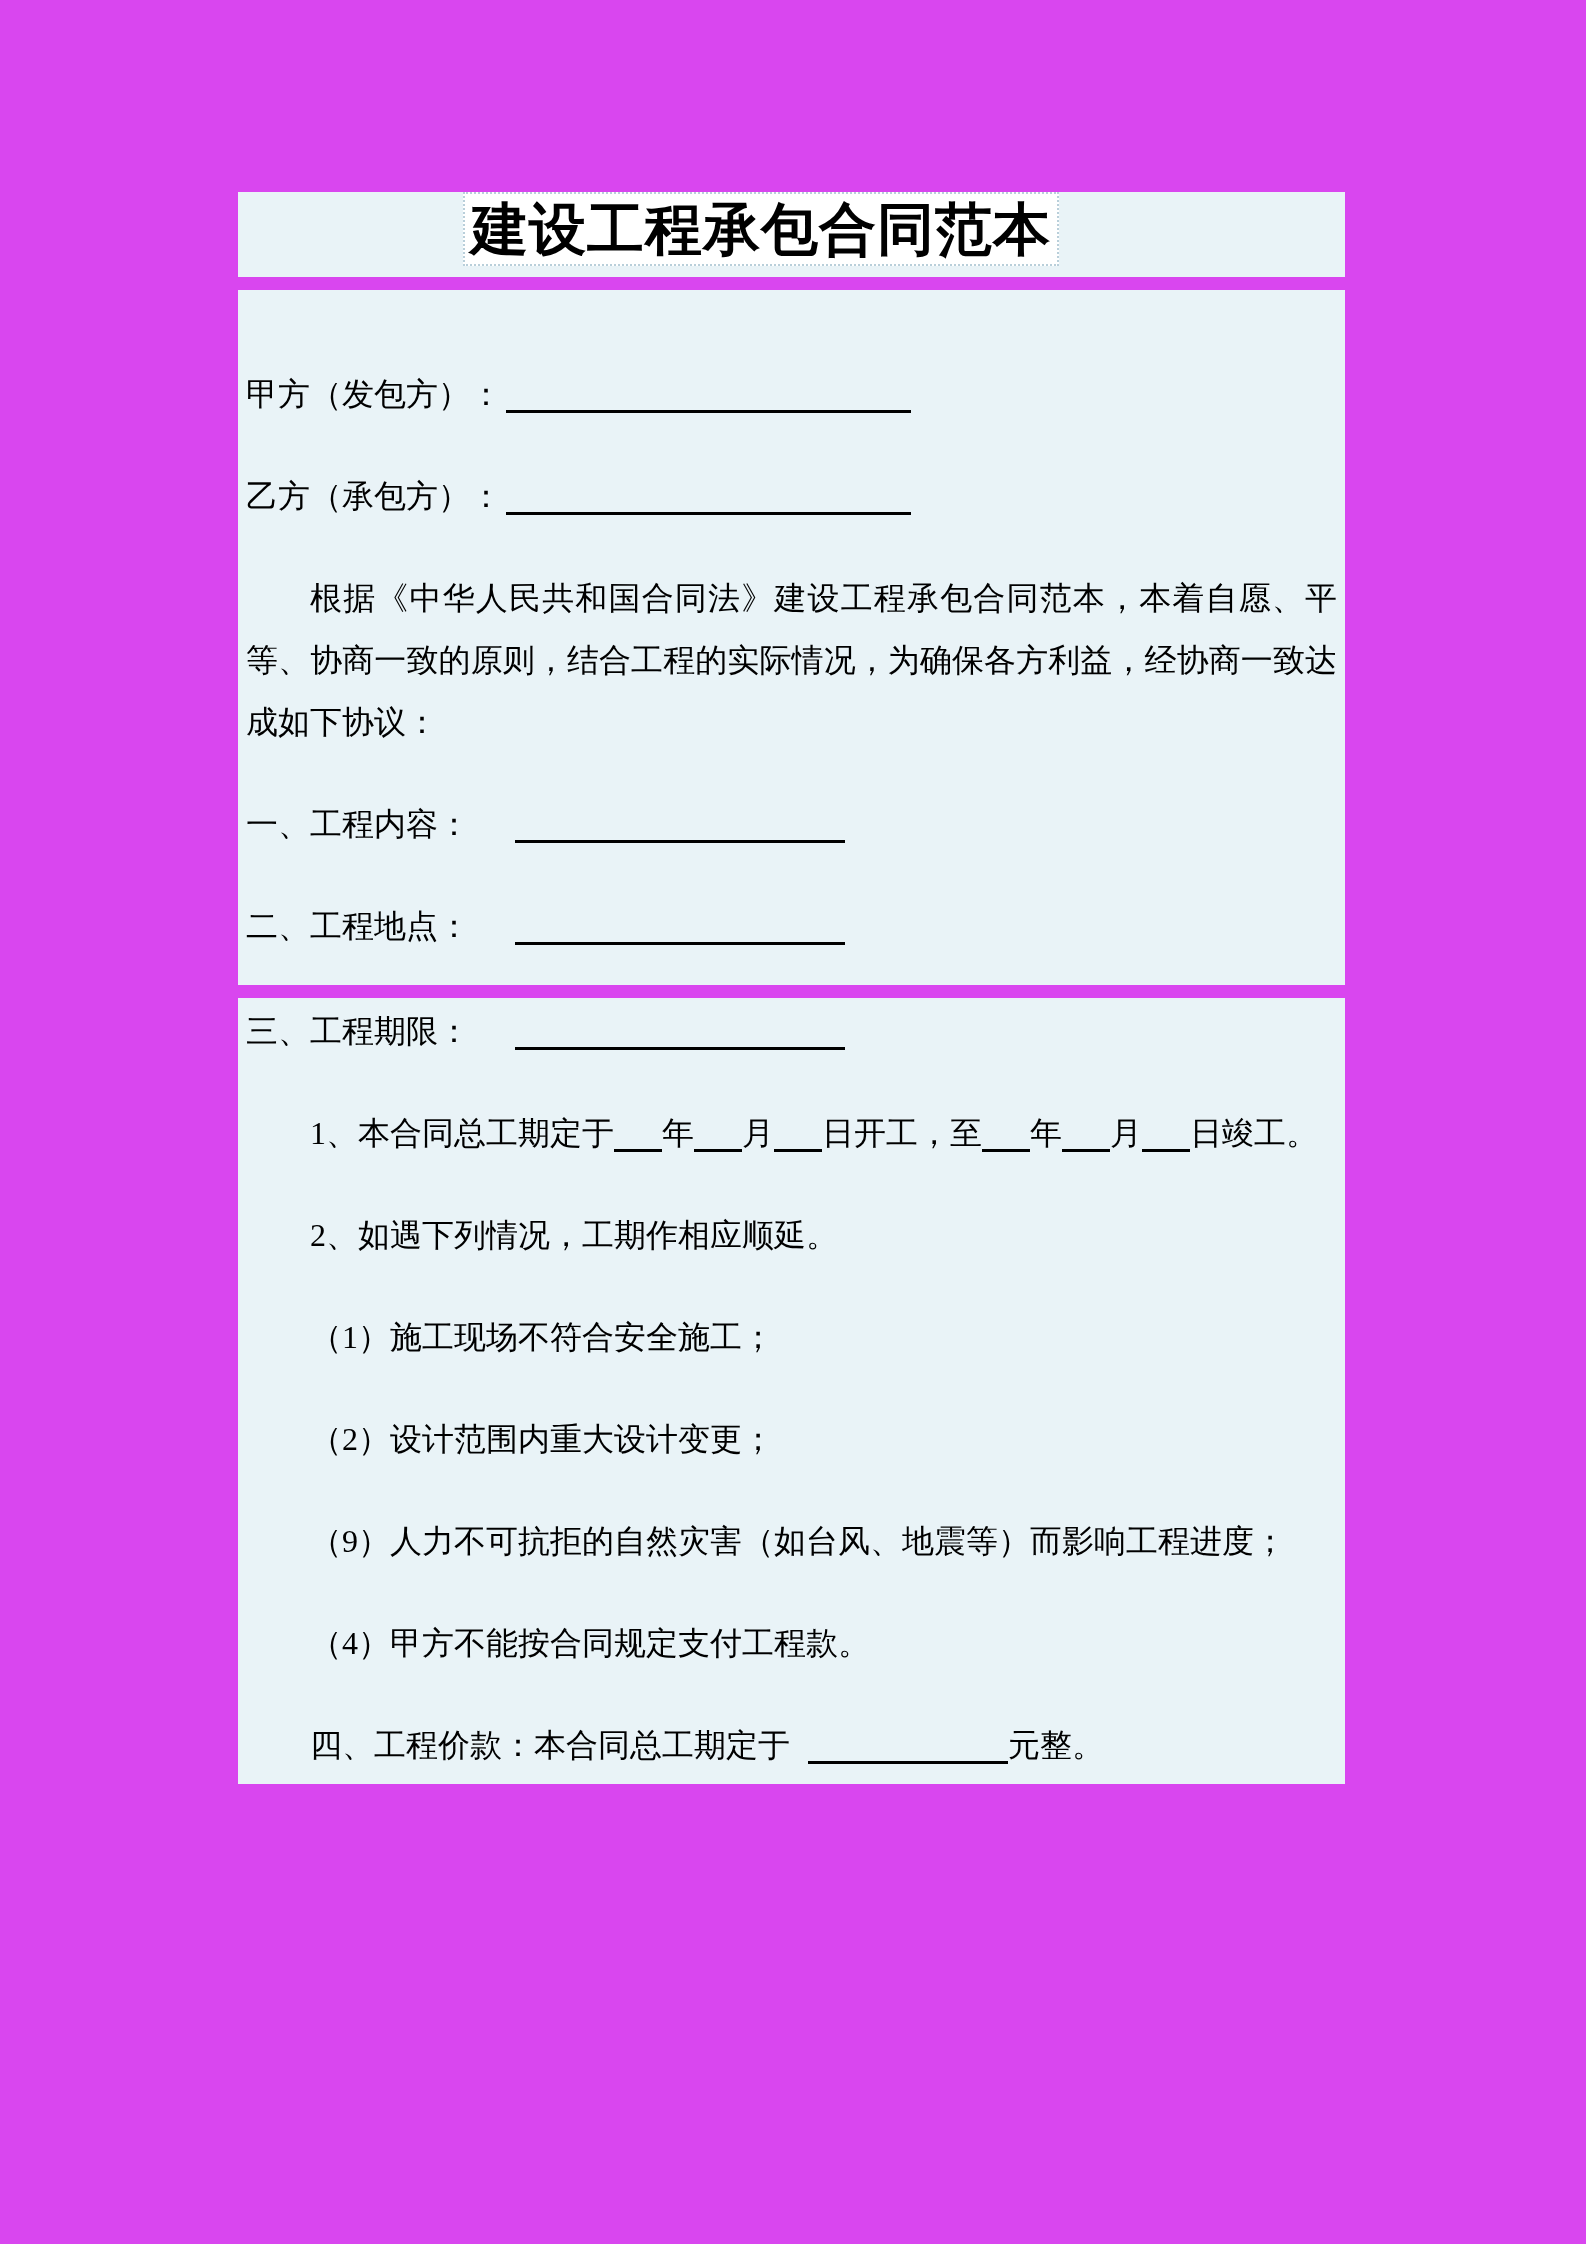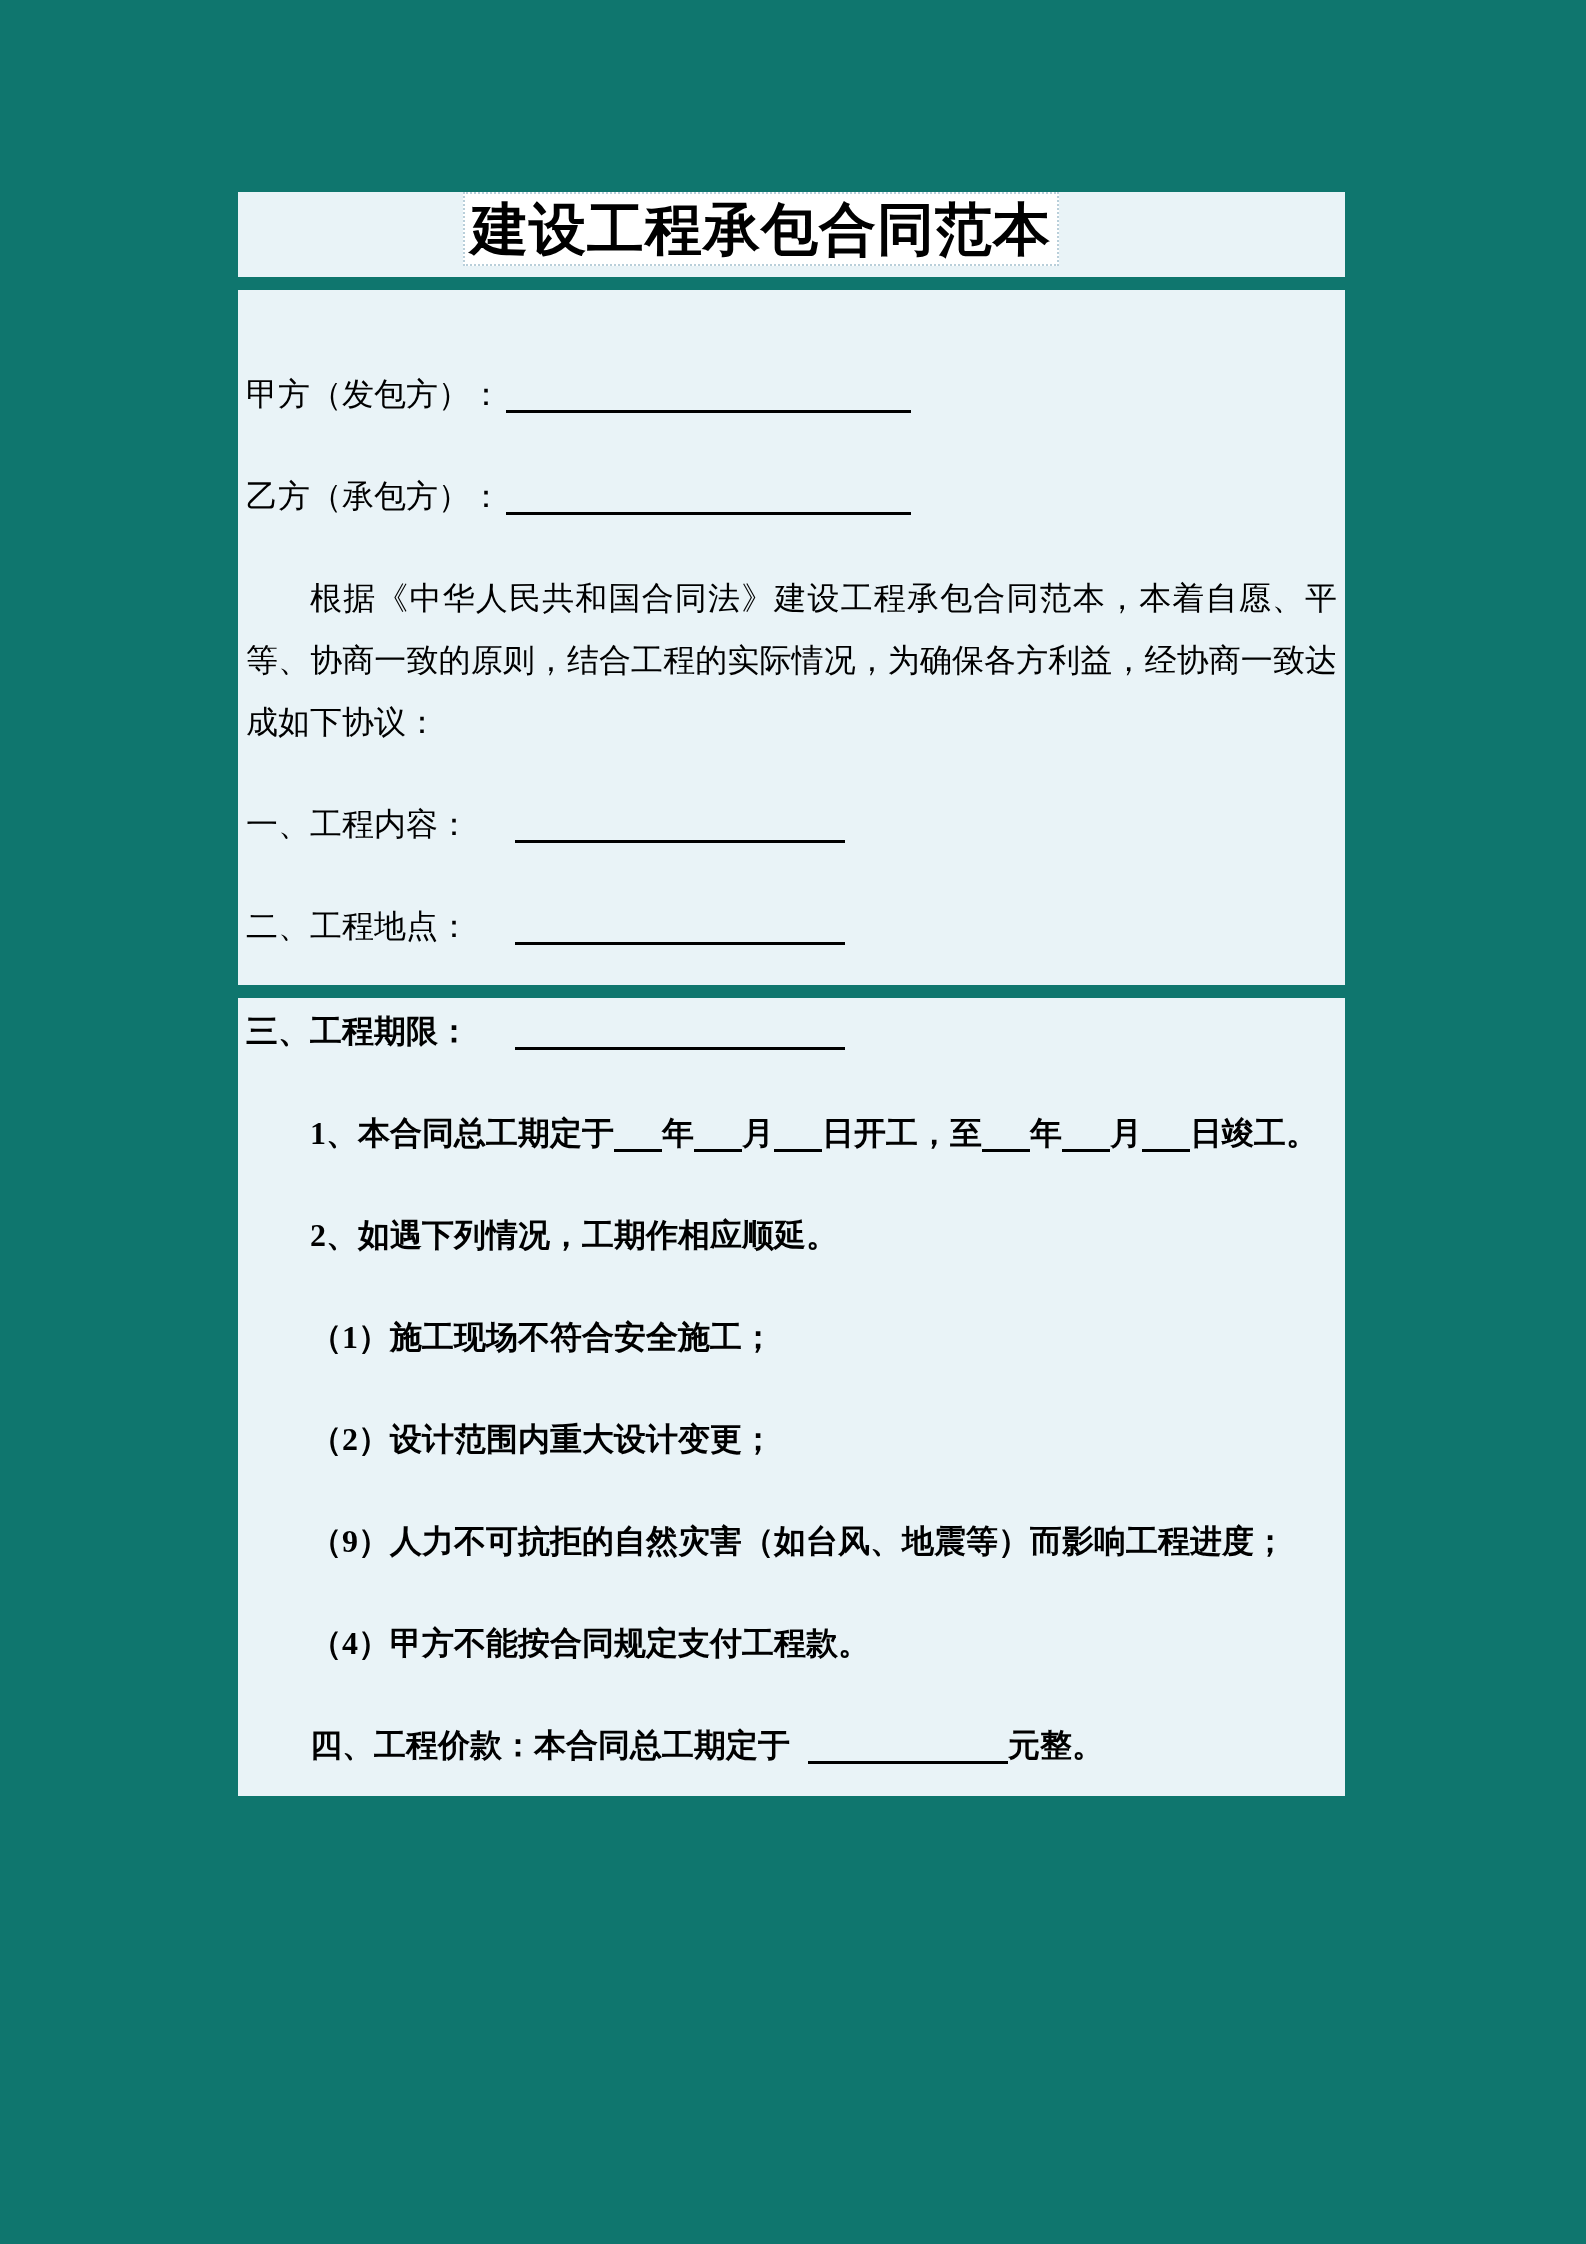--- a/index.html
+++ b/index.html
@@ -1,36 +1,36 @@
 <!DOCTYPE html>
 <html><head>
 <meta charset="utf-8">
 <style>
   html,body{margin:0;padding:0;background:#ffffff;}
   .page{
-    position:relative;width:1586px;height:2244px;background:#0f766e;
+    position:relative;width:1586px;height:2244px;background:#d946ef;
     font-family:"Liberation Serif","DejaVu Serif",serif;color:#000;
     overflow:hidden;
   }
   .content{position:absolute;left:238px;top:192px;width:1107px;}
   .band{background:#e9f3f7;overflow:hidden;}
   .band + .band{margin-top:13px;}
 
   
   #band-title{height:85px;position:relative;}
   .title-box{
     position:absolute;left:225px;top:0;width:592px;height:70px;
     background:#ffffff;border:2px dotted #b9cfda;
     text-align:center;font-size:57px;line-height:72px;font-weight:bold;
     letter-spacing:1px;white-space:nowrap;
   }
 
   
   #band-a{padding:73px 8px 28px;}
-  #band-b{padding:2px 8px 20px;font-weight:bold;}
+  #band-b{padding:2px 8px 8px;}
 
   p{font-size:32px;line-height:62px;margin:0 0 40px;}
   .band p:last-child{margin-bottom:0;}
   .jt{text-align:justify;}
   .ind{text-indent:64px;}
   .nowrap{white-space:nowrap;}
 
   
   .blank{display:inline-block;height:1em;border-bottom:3px solid #000;vertical-align:-0.26em;}
   .b-party{width:405px;margin-left:4px;}

